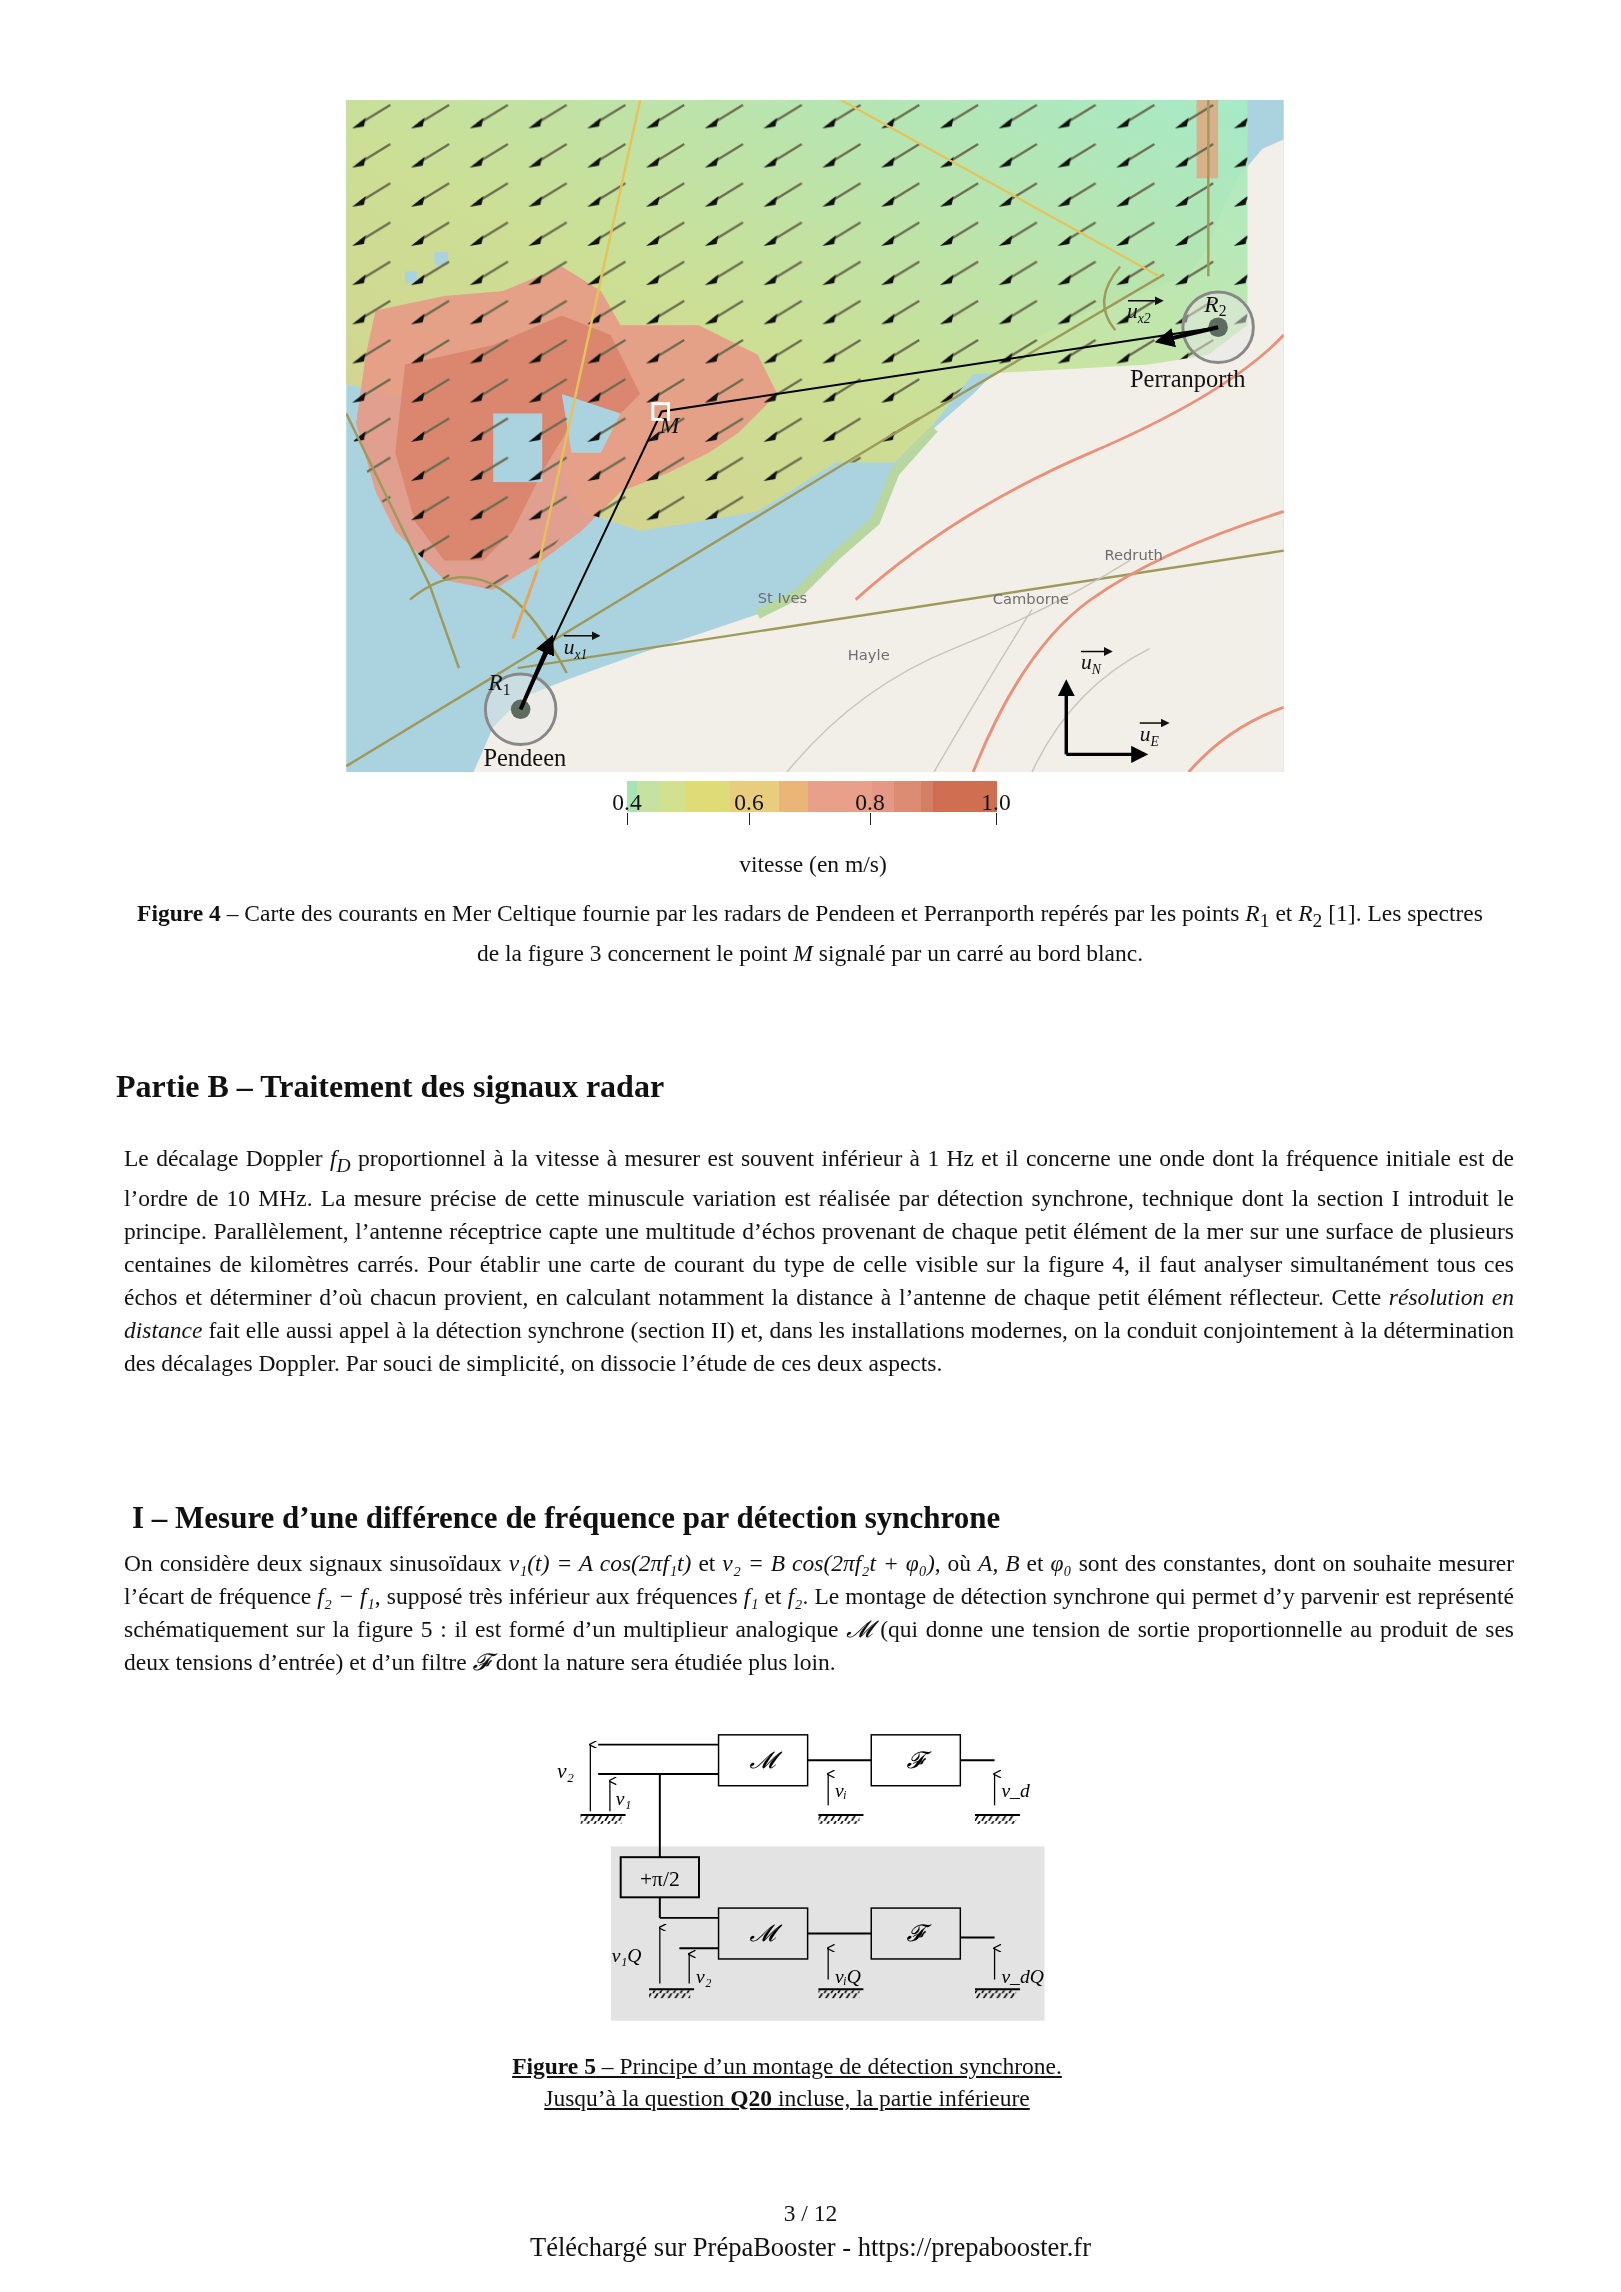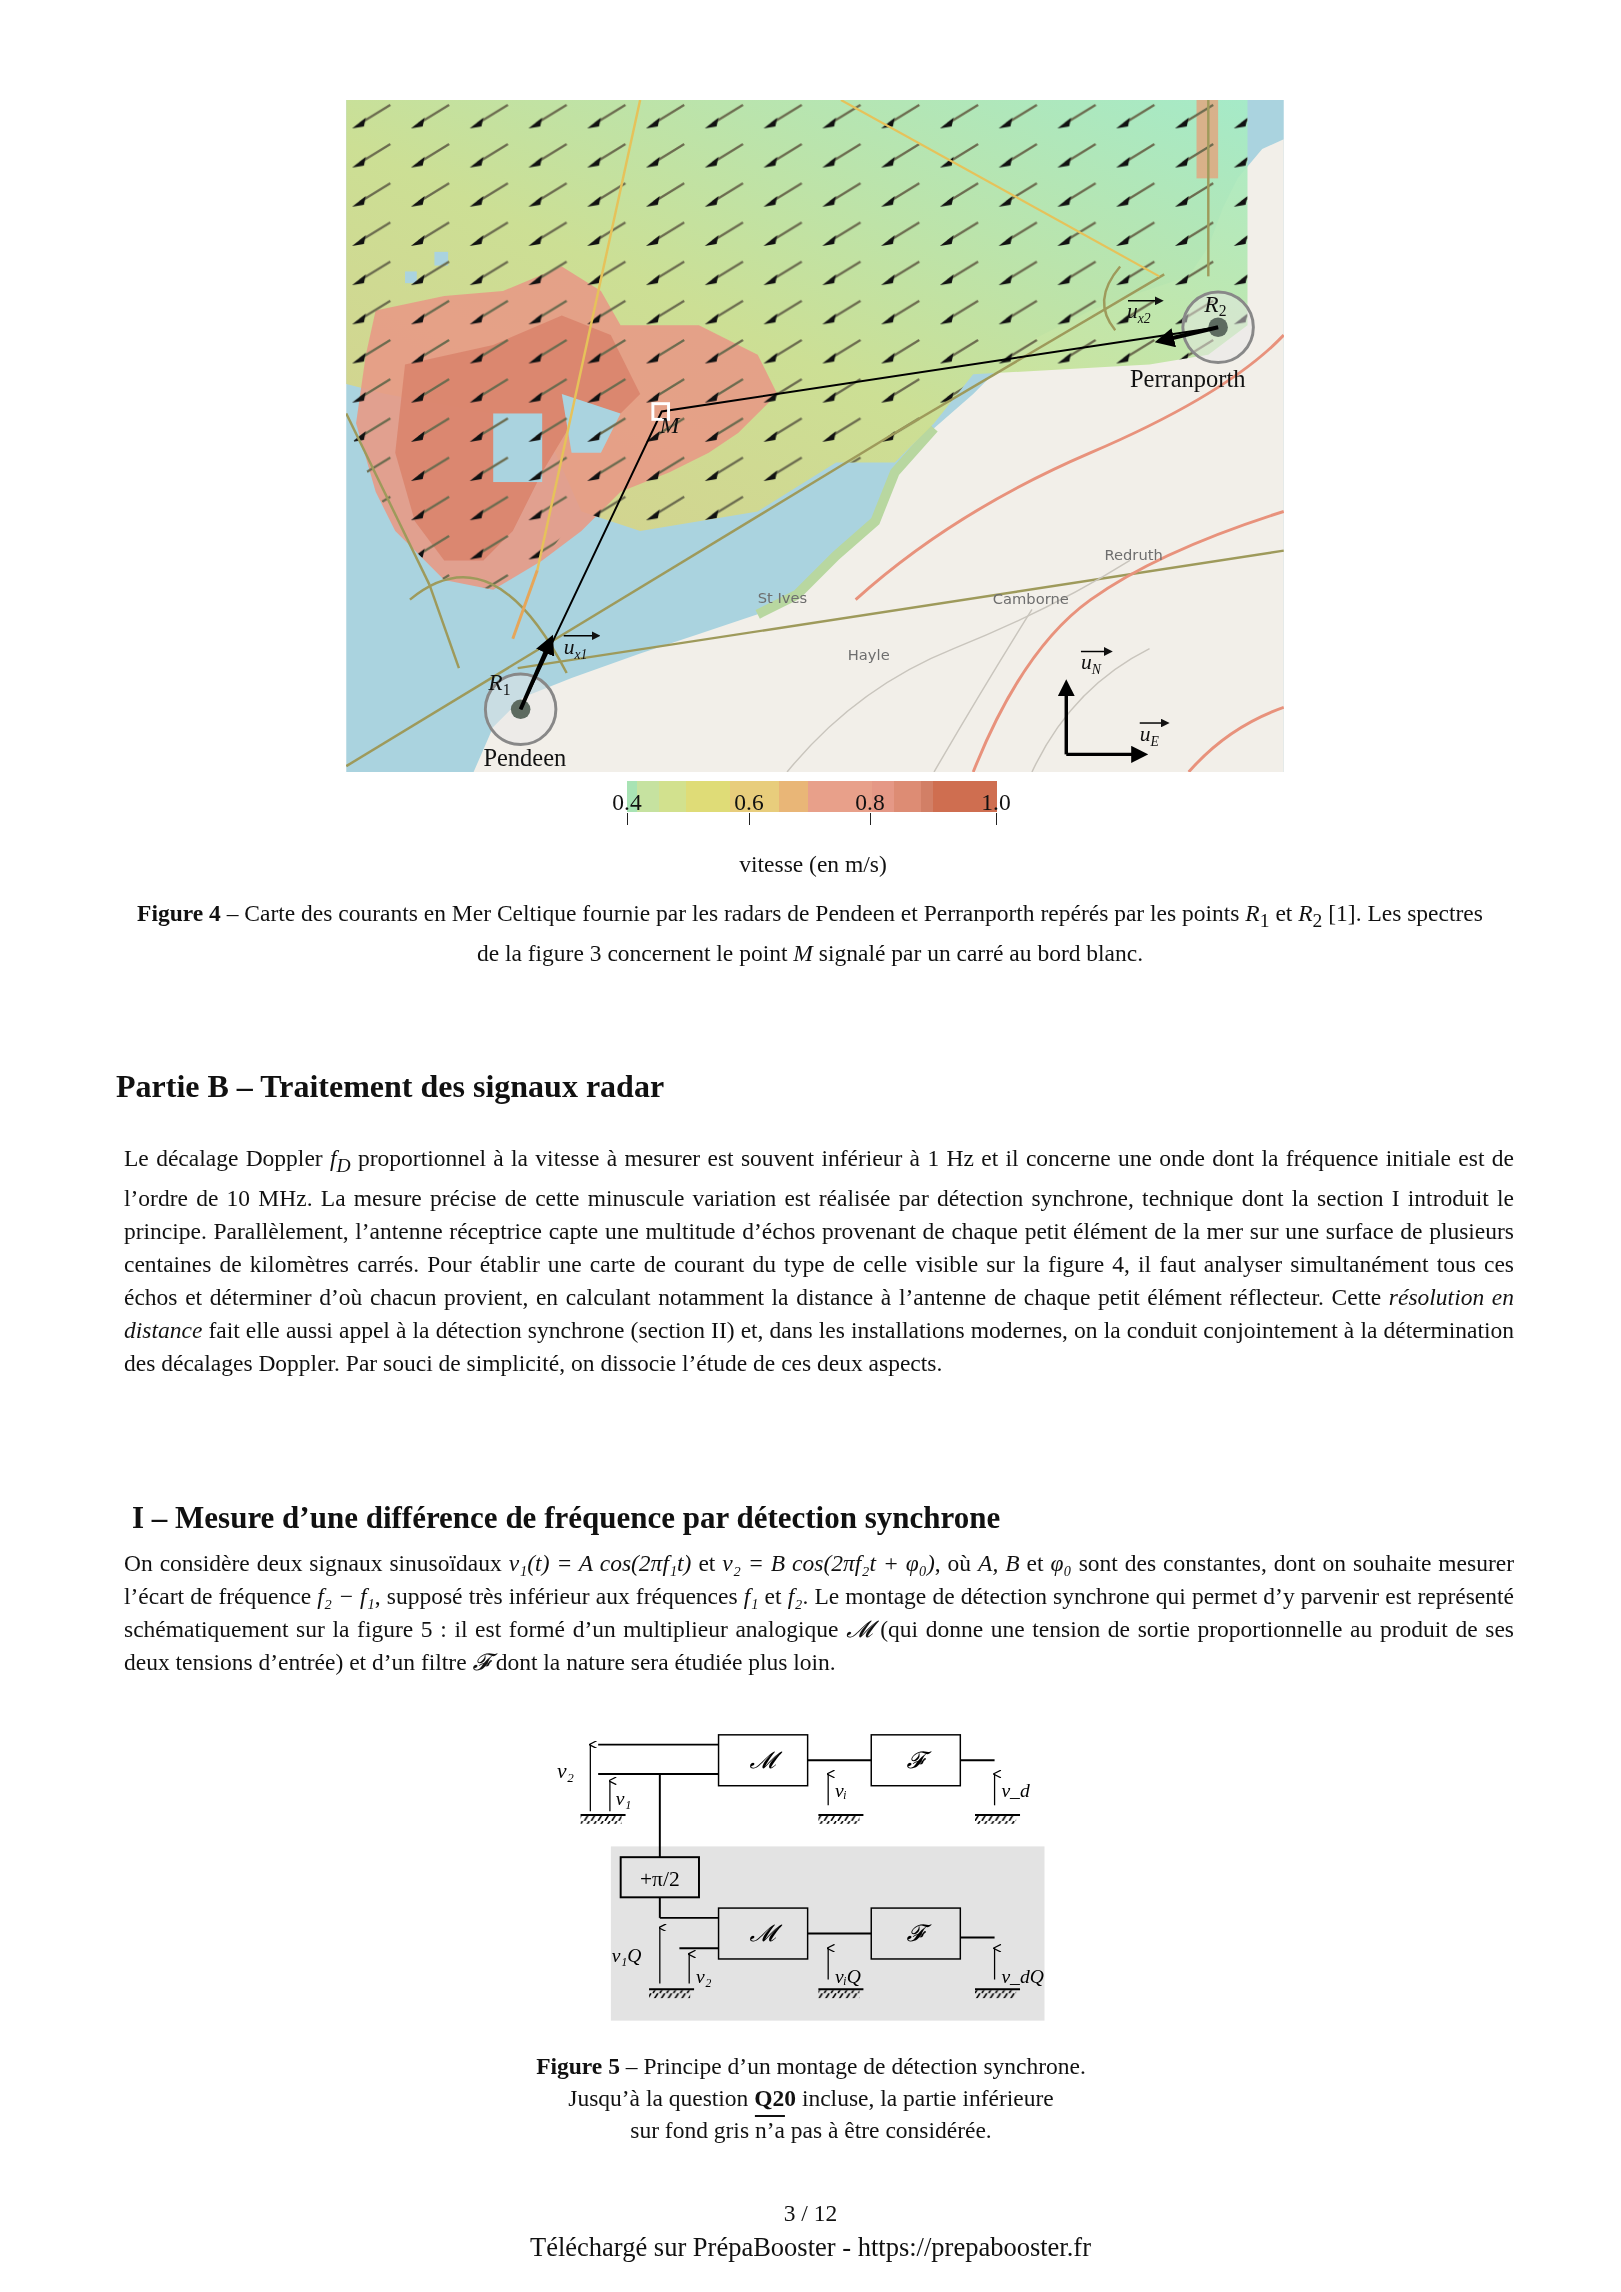--- a/index.html
+++ b/index.html
@@ -17,21 +17,21 @@
   .caption { font-family: "Liberation Serif", serif; font-size: 23.5px; line-height: 32px; text-align: center; }
   .caption b { font-weight: bold; }
   #fig4-caption { left: 127px; top: 897px; width: 1366px; }
   h1 { position: absolute; left: 116px; top: 1068px; margin: 0; font-family: "Liberation Serif", serif; font-weight: bold; font-size: 32px; }
   h2 { position: absolute; left: 116px; top: 1484px; margin: 16px; font-family: "Liberation Serif", serif; font-weight: bold; font-size: 31px; }
   .para { position: absolute; left: 124px; width: 1390px; font-family: "Liberation Serif", serif; font-size: 23.5px; line-height: 33px; text-align: justify; }
   .para i { font-style: italic; }
   #partB-para { top: 1142px; }
   #sec1-para { top: 1547px; }
   #fig5 { left: 549px; top: 1727px; width: 529px; height: 323px; }
-  #fig5-caption { left: 412px; top: 2050px; width: 798px; }
+  #fig5-caption { left: 388px; top: 2050px; width: 798px; text-decoration: underline; }
   #page-number { left: 0; width: 1621px; top: 2200px; text-align: center; font-family: "Liberation Serif", serif; font-size: 23.5px; }
   #footer { left: 0; width: 1621px; top: 2232px; text-align: center; font-family: Liberation Serif, serif; font-size: 26.5px; }
   .ov { text-decoration: overline; }
 </style>
 </head>
 <body>
 
 <div id="map" class="abs">
 <svg width="938" height="672" viewBox="0 0 957 686" xmlns="http://www.w3.org/2000/svg">
   <defs>
@@ -241,18 +241,17 @@
   <line x1="275" y1="268" x2="321" y2="268" stroke="#000" stroke-width="2"></line>
       <rect x="275" y="269" width="42" height="8" fill="url(#hatch)"></rect>
   <line x1="435" y1="268" x2="481" y2="268" stroke="#000" stroke-width="2"></line>
       <rect x="435" y="269" width="42" height="8" fill="url(#hatch)"></rect>
 </svg>
 </div>
 
 <div id="fig5-caption" class="abs caption">
   <div><b>Figure 5</b><span> – Principe d’un montage de détection synchrone.</span></div>
   <div><span>Jusqu’à la question </span><b>Q20</b><span> incluse, la partie inférieure</span></div>
-  <div><span>sur fond gris </span><span class="ov">n’a</span><span> pas à être considérée.</span></div>
 </div>
 
 <div id="page-number" class="abs">3 / 12</div>
 <div id="footer" class="abs">Téléchargé sur PrépaBooster - https://prepabooster.fr</div>
 
 
 </body></html>

